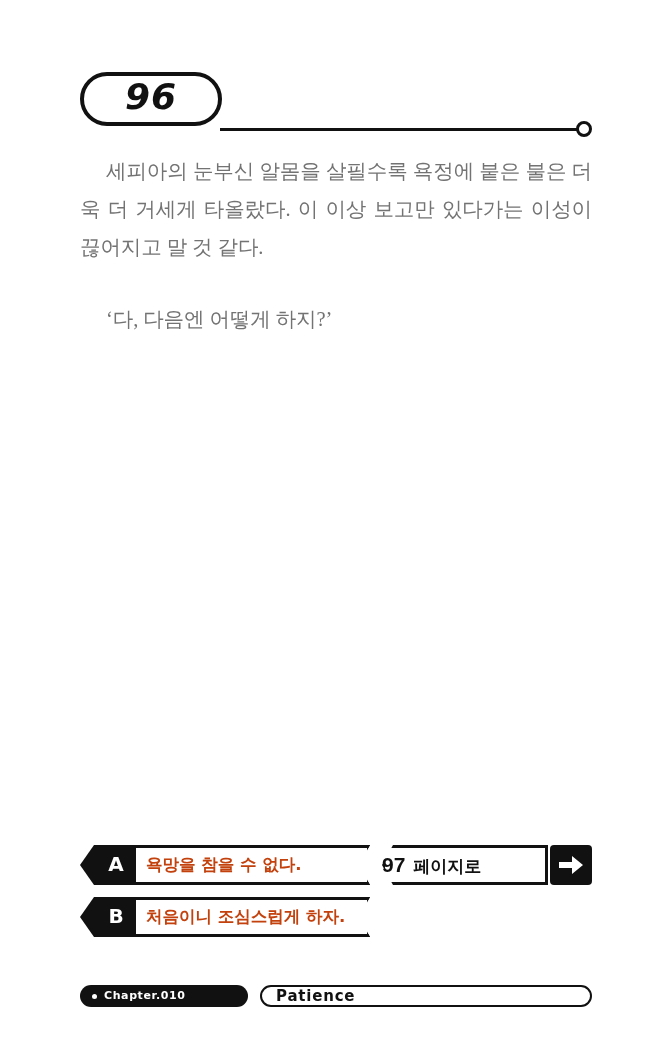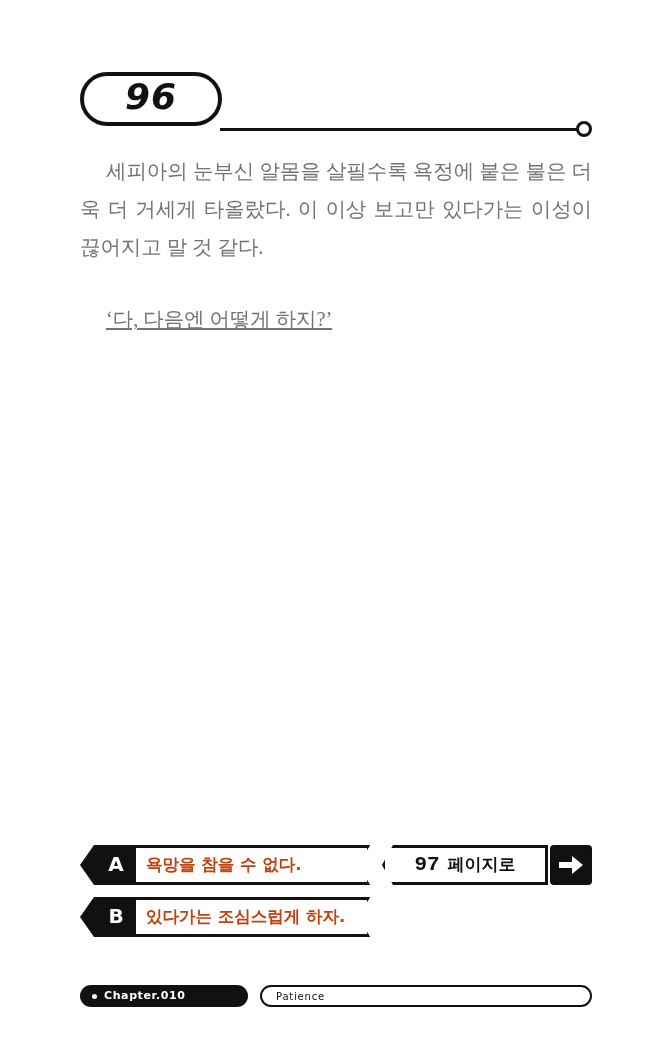--- a/index.html
+++ b/index.html
@@ -82,21 +82,20 @@
     text-align: justify;
     color: #737373;
   }
   .para {
     margin: 0 0 34px 0;
     text-indent: 26px;
   }
   .para.quote {
     text-indent: 26px;
     margin-bottom: 4px;
-    text-decoration: underline;
   }
 
   
   .choices {
     position: absolute;
     left: 80px;
     top: 845px;
     width: 512px;
   }
   .choice-row {
@@ -183,22 +182,22 @@
     background: #fff;
     clip-path: polygon(11px 0, 100% 0, 100% 100%, 11px 100%, 0 50%);
   }
   .goto-inner {
     position: absolute;
     left: 0;
     top: 0;
     width: 166px;
     height: 40px;
     line-height: 39px;
-    text-align: center;
-    font-family: Liberation Mono, monospace;
+    text-align: left;
+    font-family: Liberation Sans, sans-serif;
     font-weight: bold;
     font-size: 17px;
     color: #111;
     white-space: nowrap;
   }
   .goto-num {
     font-size: 21px;
     margin-right: 8px;
   }
   .arrow-badge {
@@ -265,22 +264,22 @@
     box-sizing: border-box;
     background: #fff;
   }
   .tag-pill span.label {
     position: absolute;
     left: 14px;
     top: 0;
     height: 18px;
     line-height: 19px;
     font-family: "DejaVu Sans", sans-serif;
-    font-weight: normal;
-    font-size: 10px;
+    font-weight: bold;
+    font-size: 15px;
     letter-spacing: 0.8px;
     color: #111;
   }
 </style>
 </head>
 <body>
 
 <div class="page-head">
   <div class="pill"></div>
   <div class="pill-num">96</div>
@@ -317,21 +316,21 @@
       </div>
     </div>
   </div>
 
   <div class="choice-row">
     <div class="opt-left">
       <div class="opt-box"></div>
       <div class="opt-tag">
         <span>B</span>
       </div>
-      <div class="opt-text">있다가는 조심스럽게 하자.</div>
+      <div class="opt-text">처음이니 조심스럽게 하자.</div>
     </div>
   </div>
 
 </div>
 
 <div class="footer">
   <div class="chapter-pill">
     <span class="dot"></span>
     <span class="label">Chapter.010</span>
   </div>

